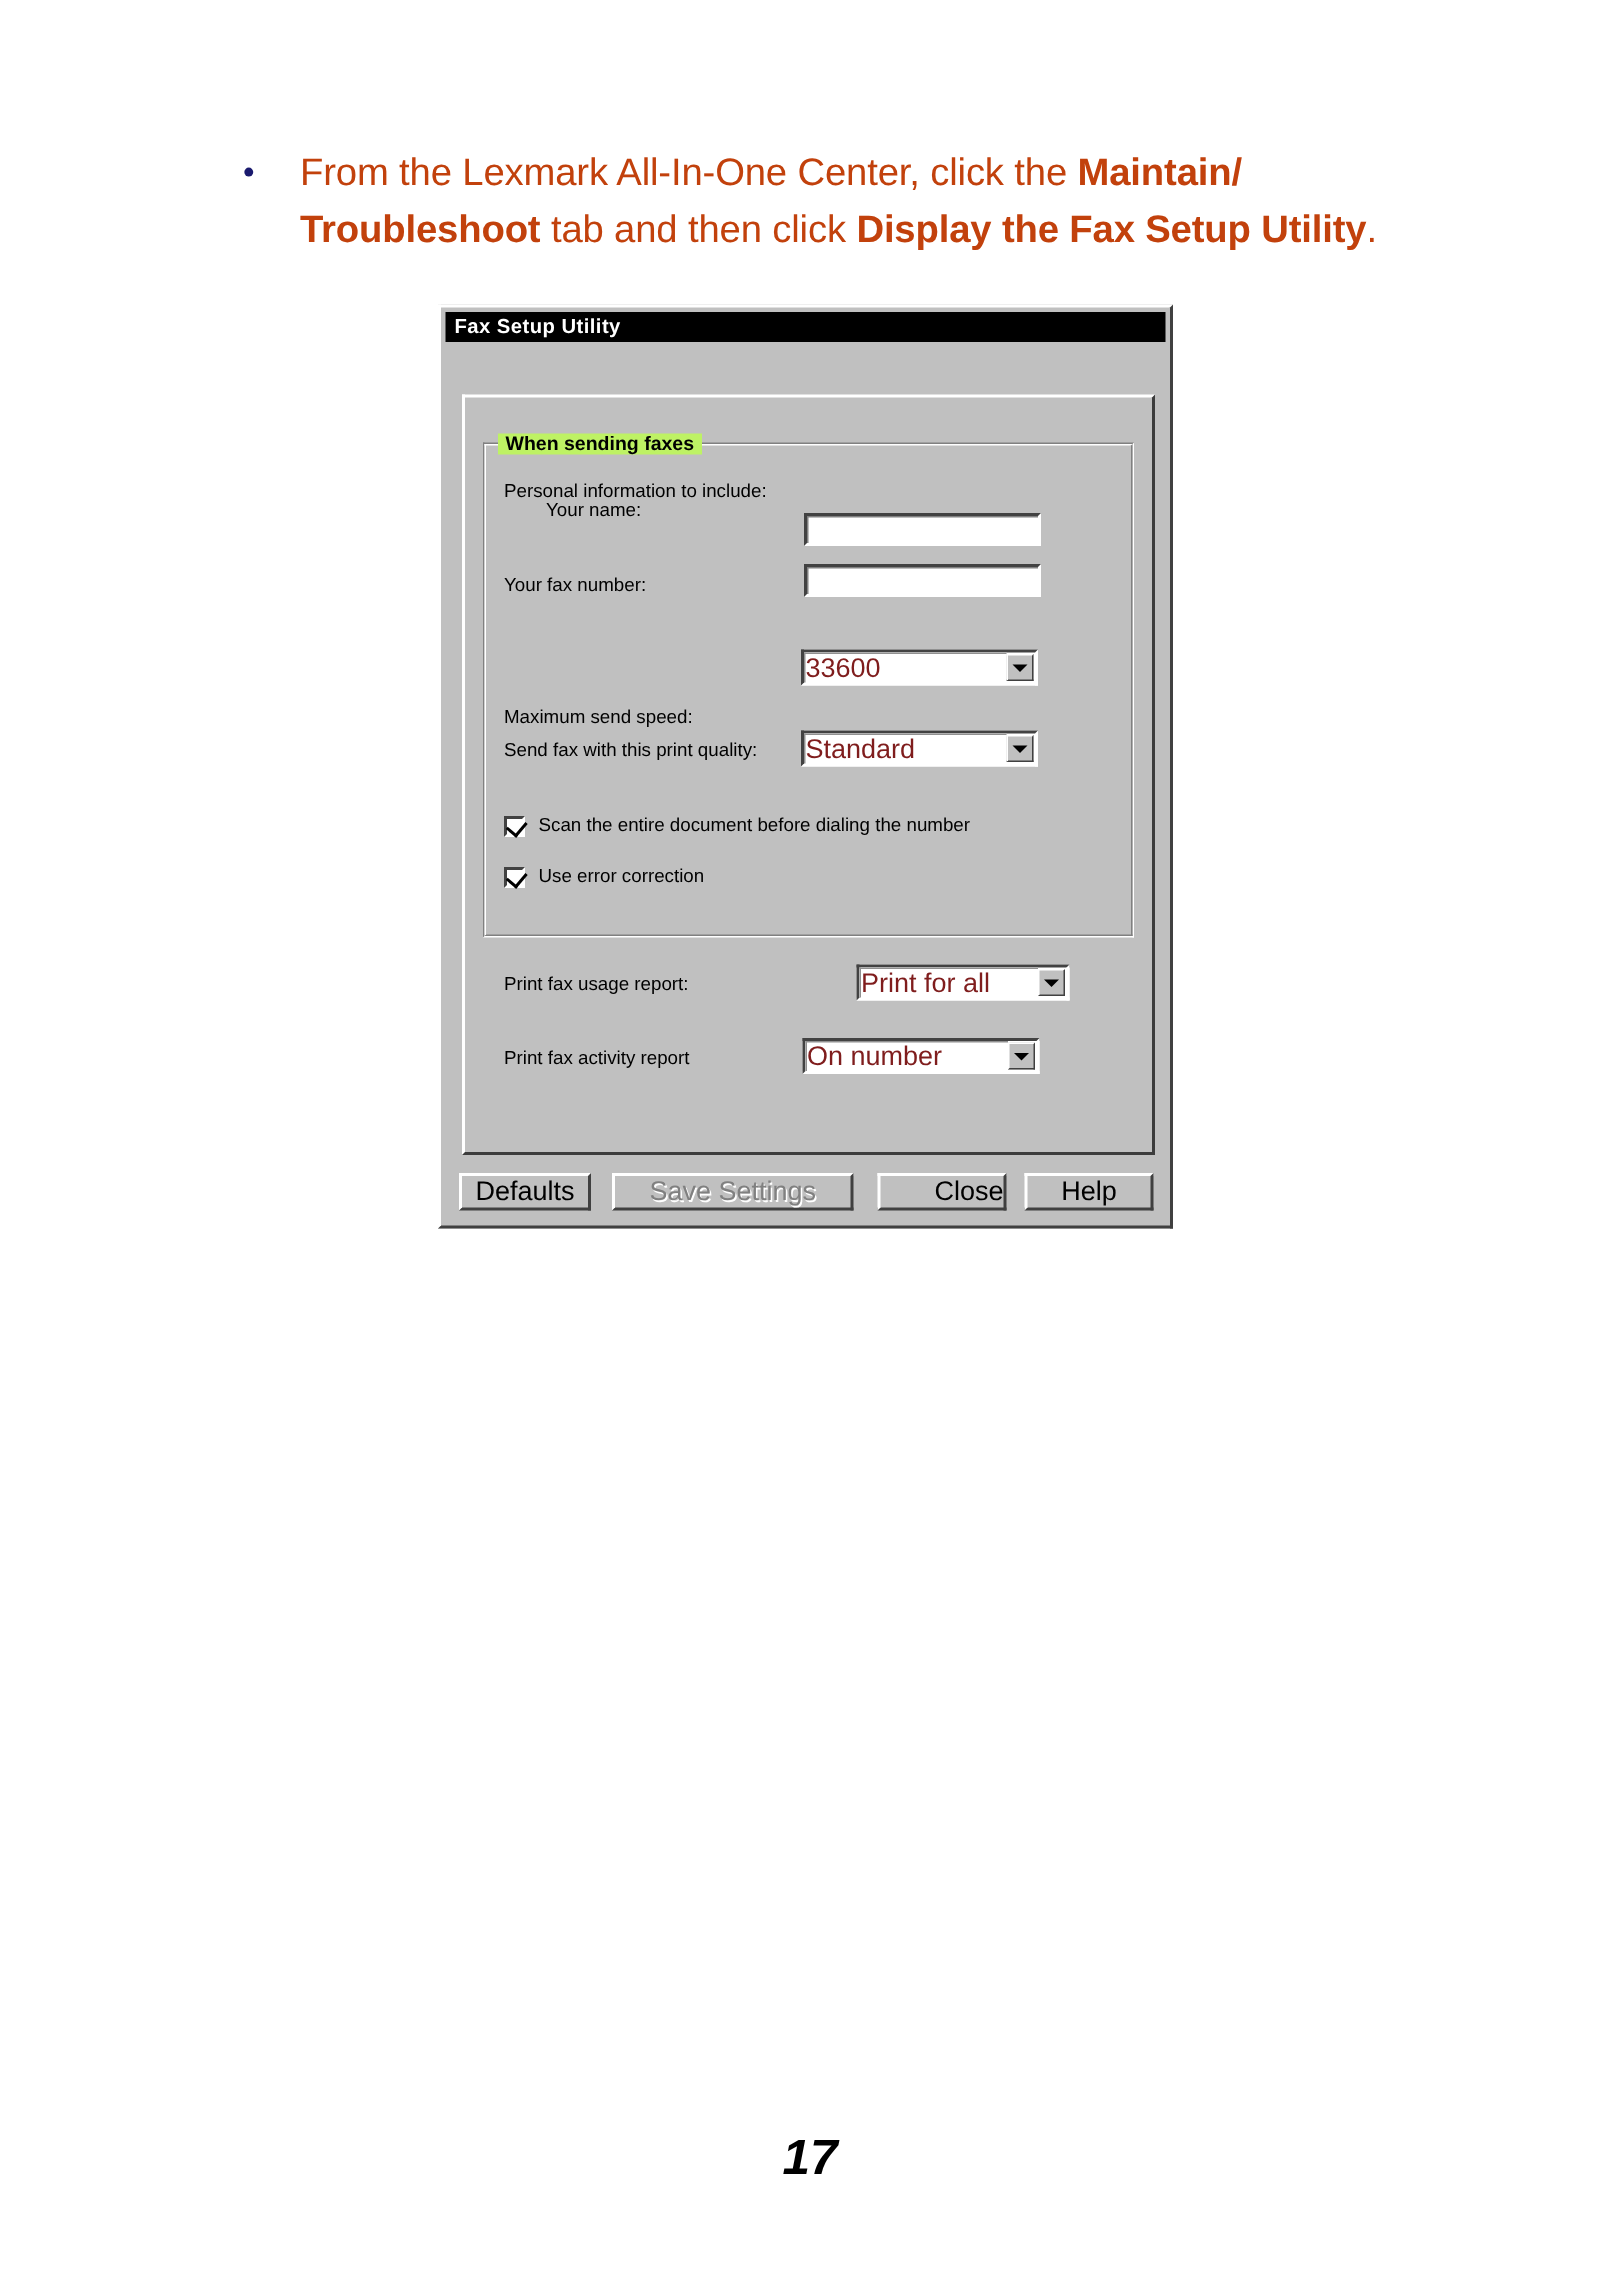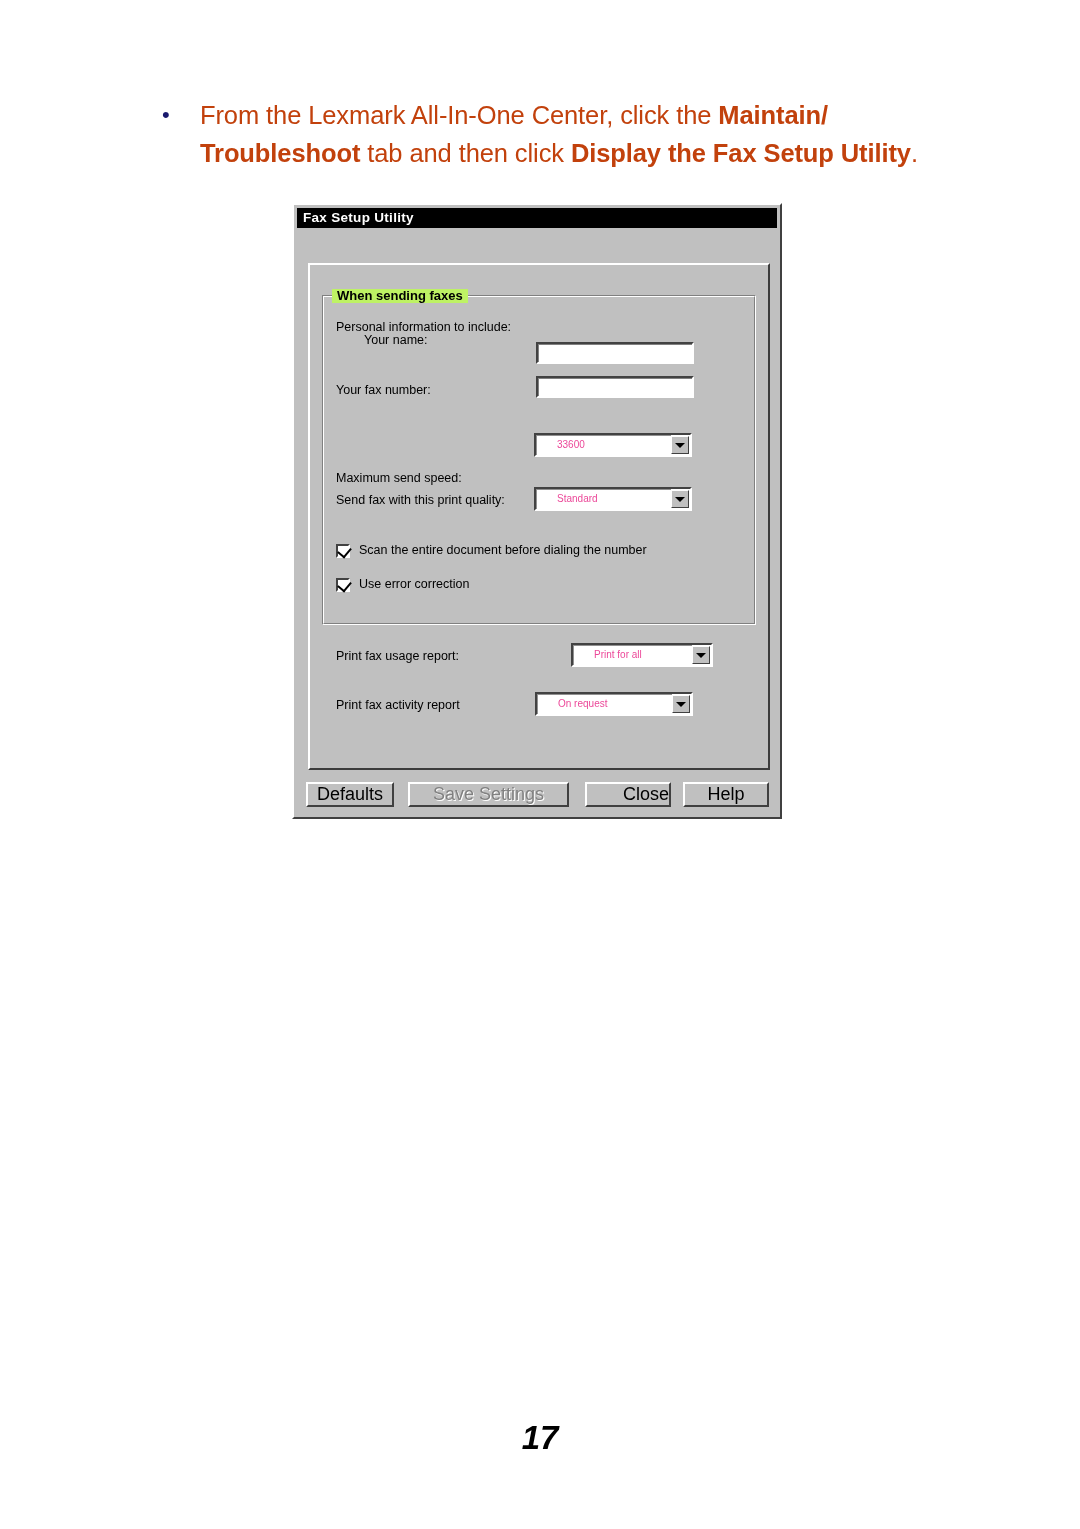--- a/index.html
+++ b/index.html
@@ -196,25 +196,25 @@
     box-sizing: border-box;
     border-top: 2px solid #424242;
     border-left: 2px solid #424242;
     border-right: 2px solid #ffffff;
     border-bottom: 2px solid #ffffff;
     display: flex;
     align-items: stretch;
   }
   .combo .value {
     flex: 1 1 auto;
-    font-size: 10px;
+    font-size: 18px;
     line-height: 18px;
-    padding-left: 20px;
-    background: #ffffff;
-    color: #ec4899;
+    padding-left: 0;
+    background: #ffffff;
+    color: #7f1d1d;
     overflow: hidden;
     white-space: nowrap;
     box-sizing: border-box;
     border-top: 1px solid #909090;
     border-left: 1px solid #909090;
   }
   .combo .arrowbtn {
     flex: 0 0 18px;
     margin: 1px 1px 1px 0;
     background: #c0c0c0;
@@ -374,21 +374,21 @@
   <div class="lbl" style="left:42px; top:444px;">Print fax usage report:</div>
   <div class="combo" style="left:241px; top:438px; width:142px; height:24px;margin-left:36px;">
     <span class="value">Print for all</span>
     <span class="arrowbtn">
         <span class="arrow-glyph"></span>
       </span>
   </div>
 
   <div class="lbl" style="left:42px; top:493px;">Print fax activity report</div>
   <div class="combo" style="left:241px; top:487px; width:158px; height:24px;">
-    <span class="value">On request</span>
+    <span class="value">On number</span>
     <span class="arrowbtn">
         <span class="arrow-glyph"></span>
       </span>
   </div>
 
   <div class="btn" style="left:12px; top:577px; width:88px;">Defaults</div>
   <div class="btn disabled" style="left:114px; top:577px; width:161px;">Save Settings</div>
   <div class="btn" style="left:291px; top:577px; width:86px;text-align:right;">Close</div>
   <div class="btn" style="left:389px; top:577px; width:86px;">Help</div>
 

